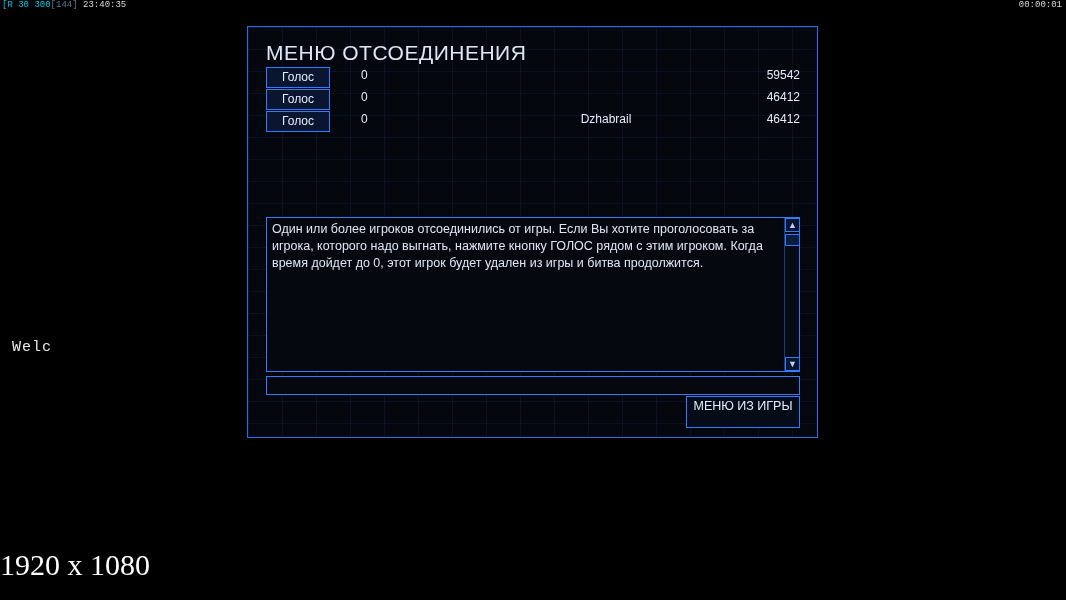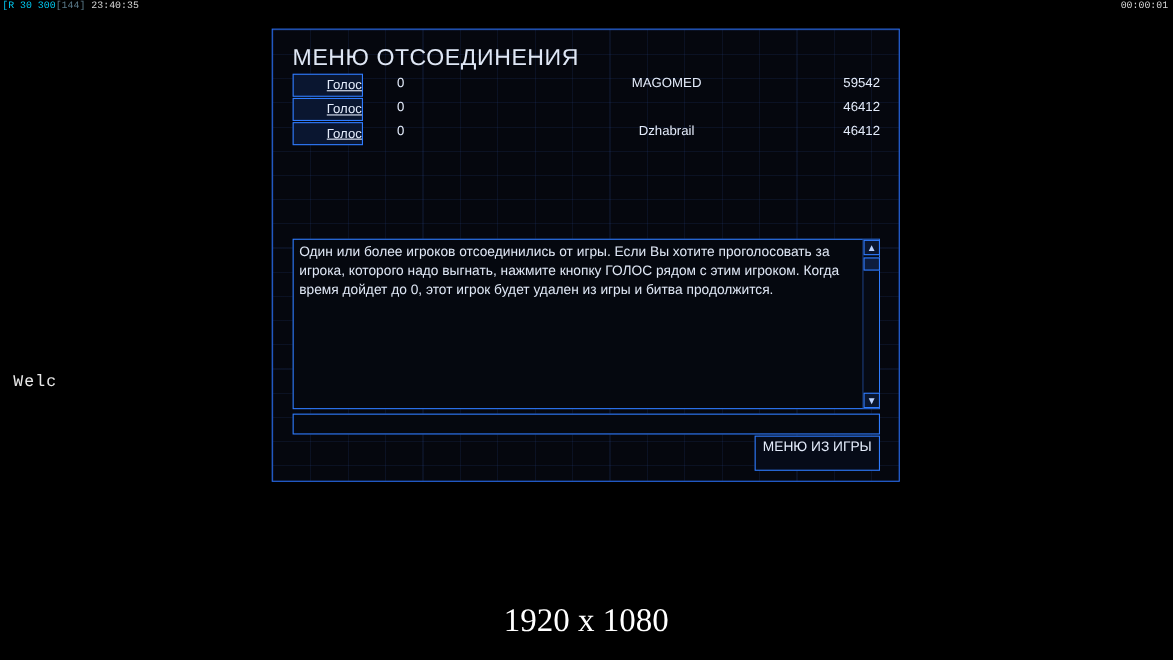--- a/index.html
+++ b/index.html
@@ -52,21 +52,20 @@
     letter-spacing: 1px;
     text-align: center;
   }
 
   
   .resolution {
     position: absolute;
     left: 0;
     right: 0;
     top: 548px;
-    text-align: center;
     font-family: "Liberation Serif", serif;
     font-size: 30px;
     color: #ffffff;
   }
 
   
   .dialog {
     position: absolute;
     left: 247px;
     top: 26px;
@@ -105,24 +104,23 @@
     position: absolute;
     left: 0px;
     top: 0px;
     width: 64px;
     height: 21px;
     border: 1px solid #2f7cff;
     background: #0a1630;
     color: #e4ecfb;
     font-size: 12px;
     line-height: 19px;
-    text-align: right;
-    box-sizing: border-box;
-    cursor: pointer;
-    text-decoration: underline;
+    text-align: center;
+    box-sizing: border-box;
+    cursor: pointer;
   }
   .vote-count {
     position: absolute;
     left: 95px;
     top: 1px;
     font-size: 12px;
     color: #e4ecfb;
   }
   .player-name {
     position: absolute;
@@ -253,21 +251,20 @@
 
 <div class="dialog">
 
   <div class="dialog-title">МЕНЮ ОТСОЕДИНЕНИЯ</div>
 
   <div class="player-list">
 
     <div class="player-row">
       <div class="vote-btn">Голос</div>
       <div class="vote-count">0</div>
-      <div class="player-name">MAGOMED</div>
       <div class="player-score">59542</div>
     </div>
 
     <div class="player-row">
       <div class="vote-btn">Голос</div>
       <div class="vote-count">0</div>
       <div class="player-score">46412</div>
     </div>
 
     <div class="player-row">

